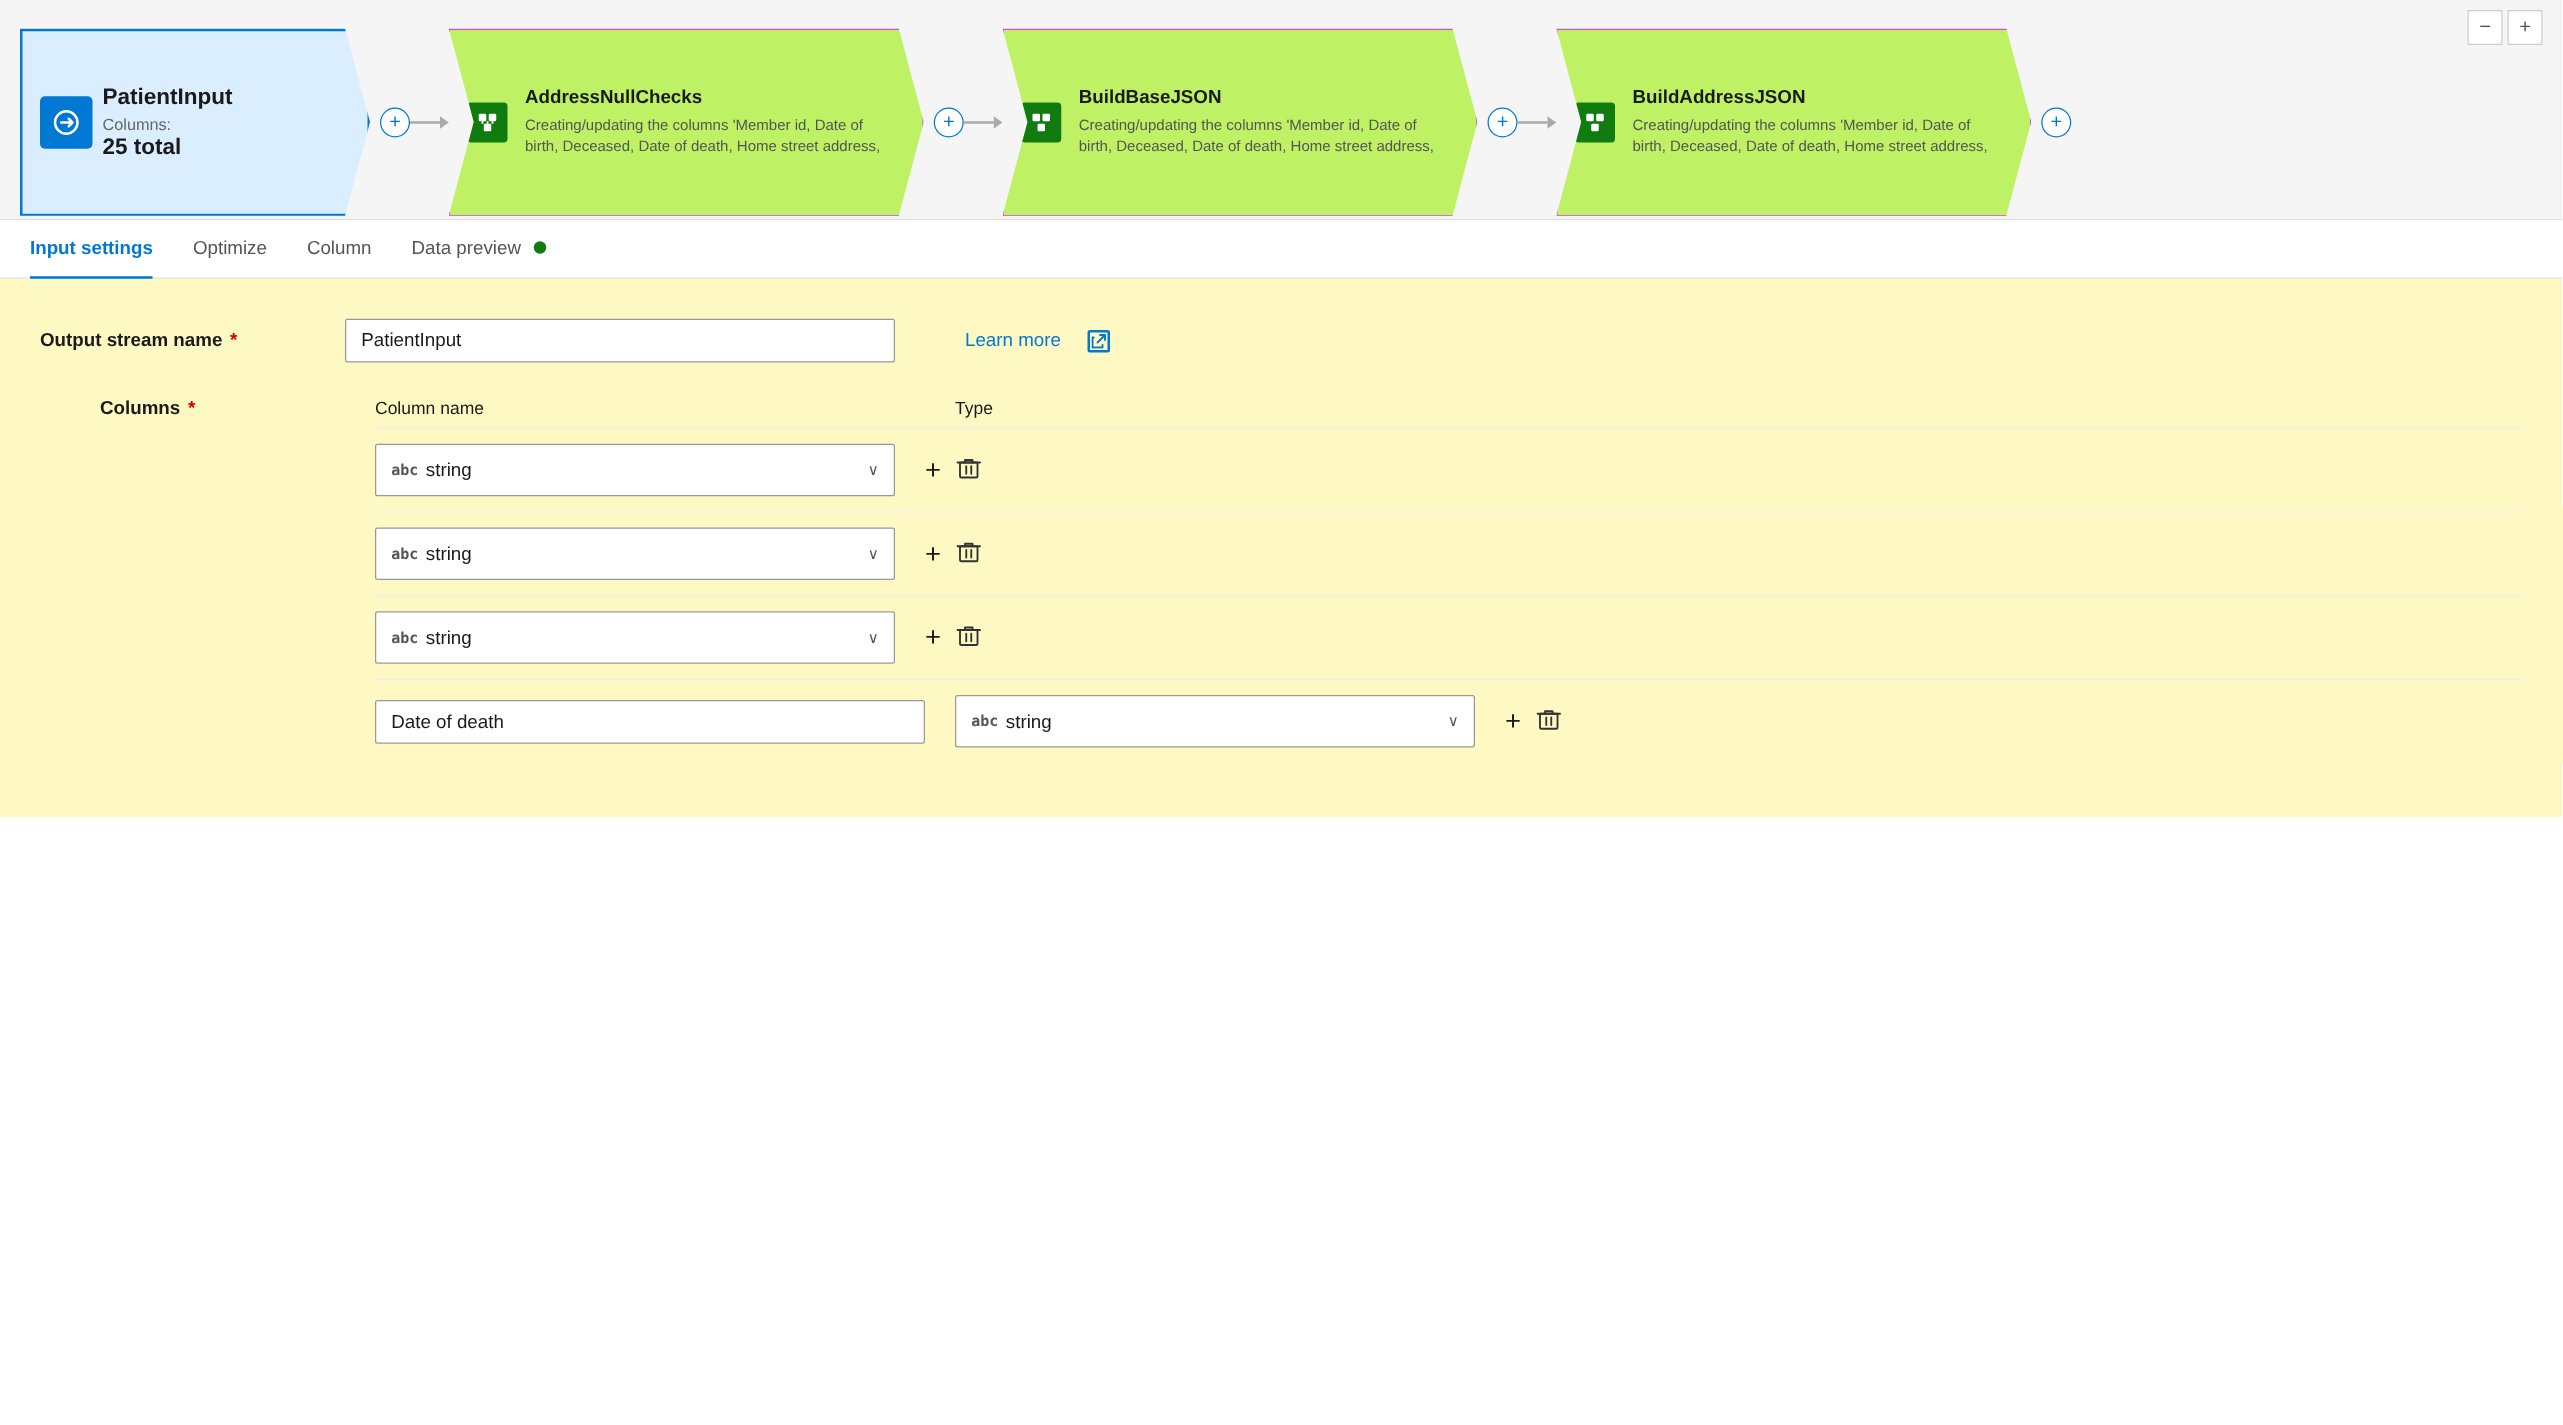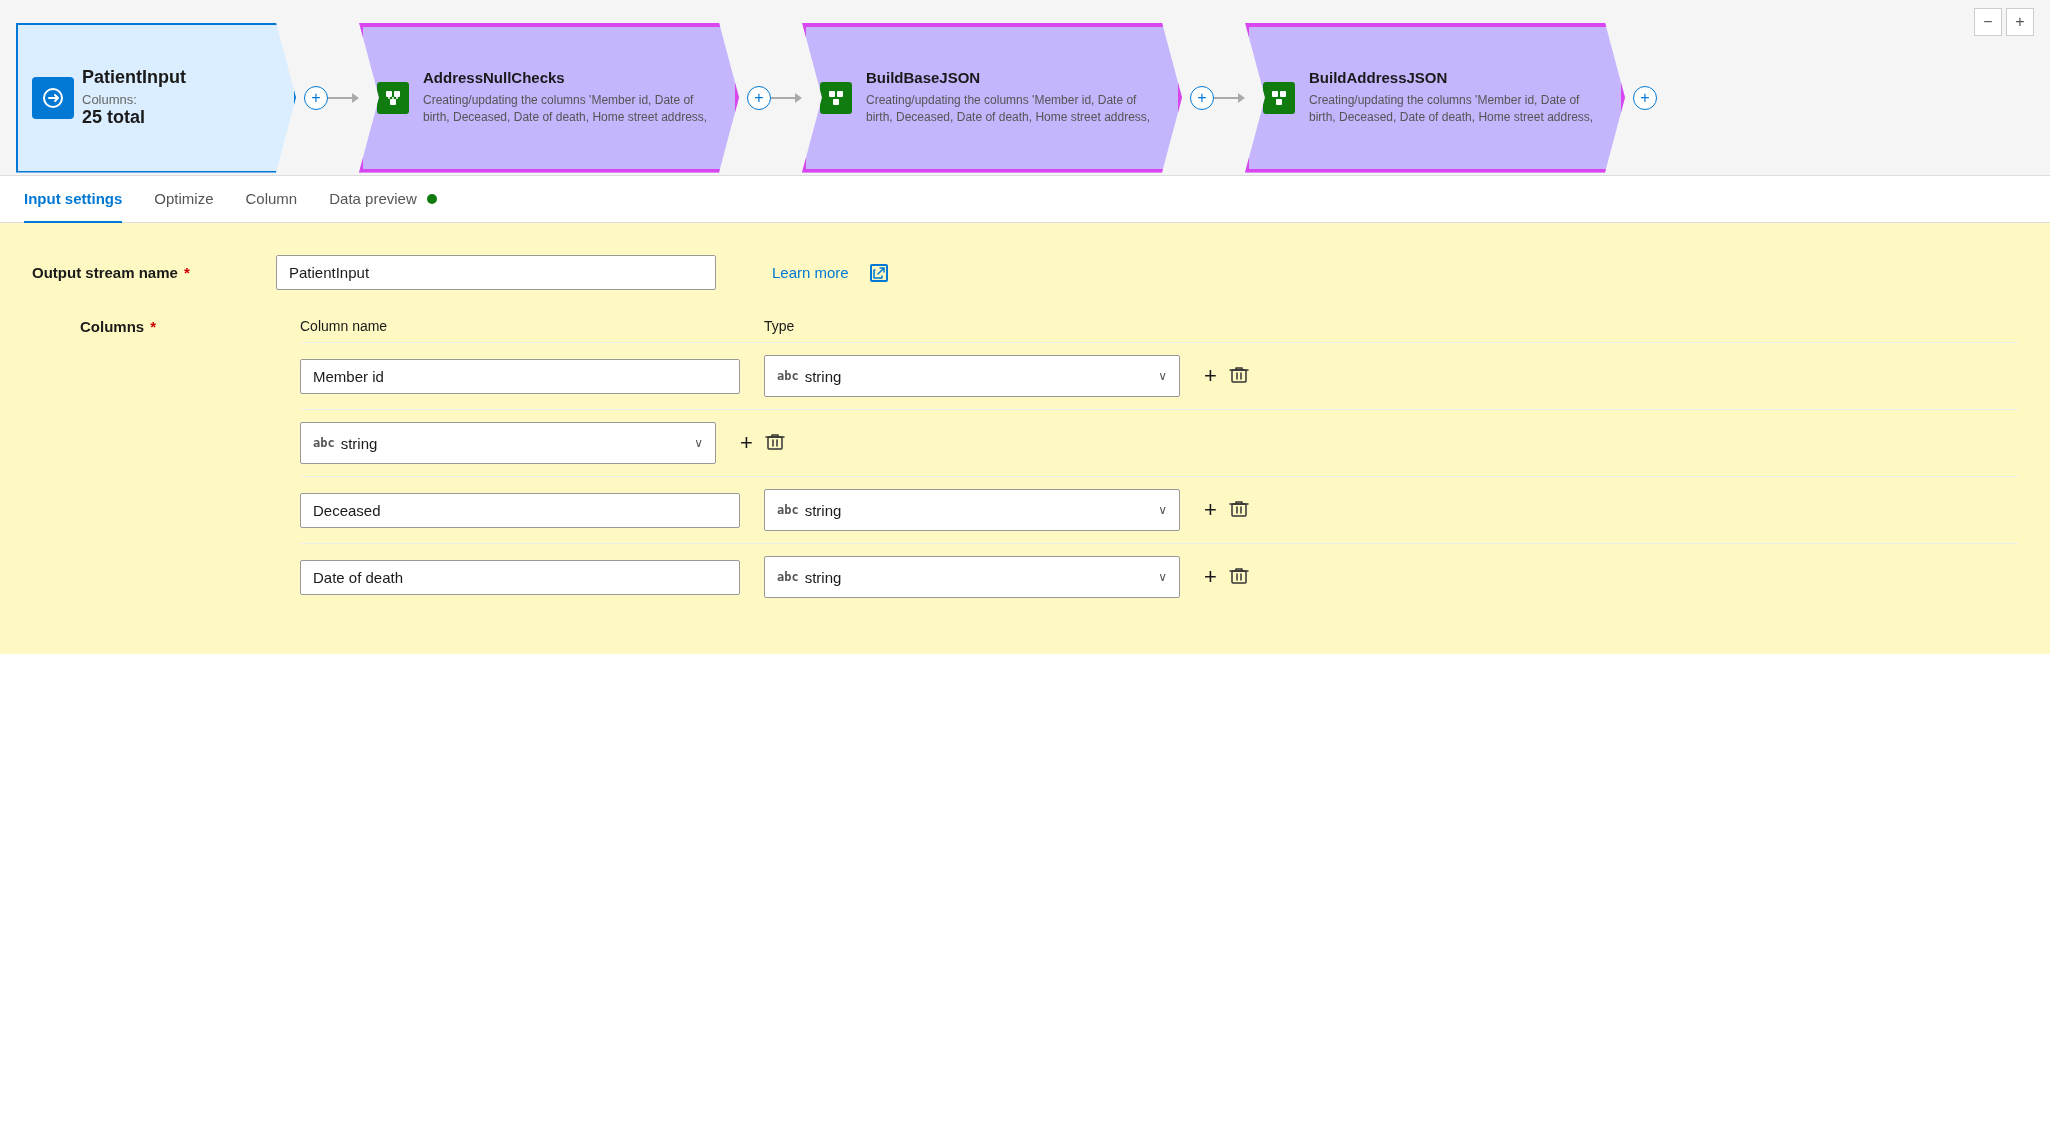--- a/index.html
+++ b/index.html
@@ -2,22 +2,22 @@
 <html><head>
   <meta charset="utf-8">
   <style>
     * { box-sizing: border-box; margin: 0; padding: 0; }
     body { font-family: 'Segoe UI', Arial, sans-serif; background: #fff; color: #1a1a1a; font-size: 14px; overflow-x: hidden; }
     .pipeline-card {
       display: flex;
       flex-direction: column;
       justify-content: center;
       padding: 16px 20px;
-      background: #c4b5fd;
-      border: 4px solid #d946ef;
+      background: #bef264;
+      border: 1px solid #d946ef;
       min-width: 280px;
       max-width: 320px;
       min-height: 150px;
       position: relative;
       clip-path: polygon(0 0, calc(100% - 20px) 0, 100% 50%, calc(100% - 20px) 100%, 0 100%, 20px 50%);
     }
     .pipeline-card.first {
       clip-path: polygon(0 0, calc(100% - 20px) 0, 100% 50%, calc(100% - 20px) 100%, 0 100%);
       background: #dbeeff;
       border: 2px solid #0078d4;
@@ -414,21 +414,20 @@
       <div class="columns-label">
         <span>Columns</span><span class="required-star"> *</span>
       </div>
       <div style="display:flex; flex-direction:column; width:100%;">
         <div class="columns-table-header">
           <div class="col-header-name">Column name</div>
           <div class="col-header-type">Type</div>
         </div>
 
         <div class="column-row">
-          <input class="col-name-input" type="text" value="Member id" style="">
           <div class="col-type-select">
             <span class="type-abc">abc</span>
             <span class="type-text">string</span>
             <span class="chevron-down">∨</span>
           </div>
           <div class="col-actions">
             <span class="action-plus">+</span>
             <span class="action-trash">
               <svg width="20" height="20" viewBox="0 0 20 20" fill="none">
                 <rect x="3" y="5" width="14" height="12" rx="1" stroke="#333" stroke-width="1.5" fill="none"></rect>
@@ -453,21 +452,20 @@
                 <rect x="3" y="5" width="14" height="12" rx="1" stroke="#333" stroke-width="1.5" fill="none"></rect>
                 <path d="M8 8v6M12 8v6" stroke="#333" stroke-width="1.5" stroke-linecap="round"></path>
                 <path d="M1 5h18" stroke="#333" stroke-width="1.5" stroke-linecap="round"></path>
                 <path d="M7 5V3h6v2" stroke="#333" stroke-width="1.5" stroke-linecap="round" stroke-linejoin="round"></path>
               </svg>
             </span>
           </div>
         </div>
 
         <div class="column-row">
-          <input class="col-name-input" type="text" value="Deceased" style="">
           <div class="col-type-select">
             <span class="type-abc">abc</span>
             <span class="type-text">string</span>
             <span class="chevron-down">∨</span>
           </div>
           <div class="col-actions">
             <span class="action-plus">+</span>
             <span class="action-trash">
               <svg width="20" height="20" viewBox="0 0 20 20" fill="none">
                 <rect x="3" y="5" width="14" height="12" rx="1" stroke="#333" stroke-width="1.5" fill="none"></rect>

